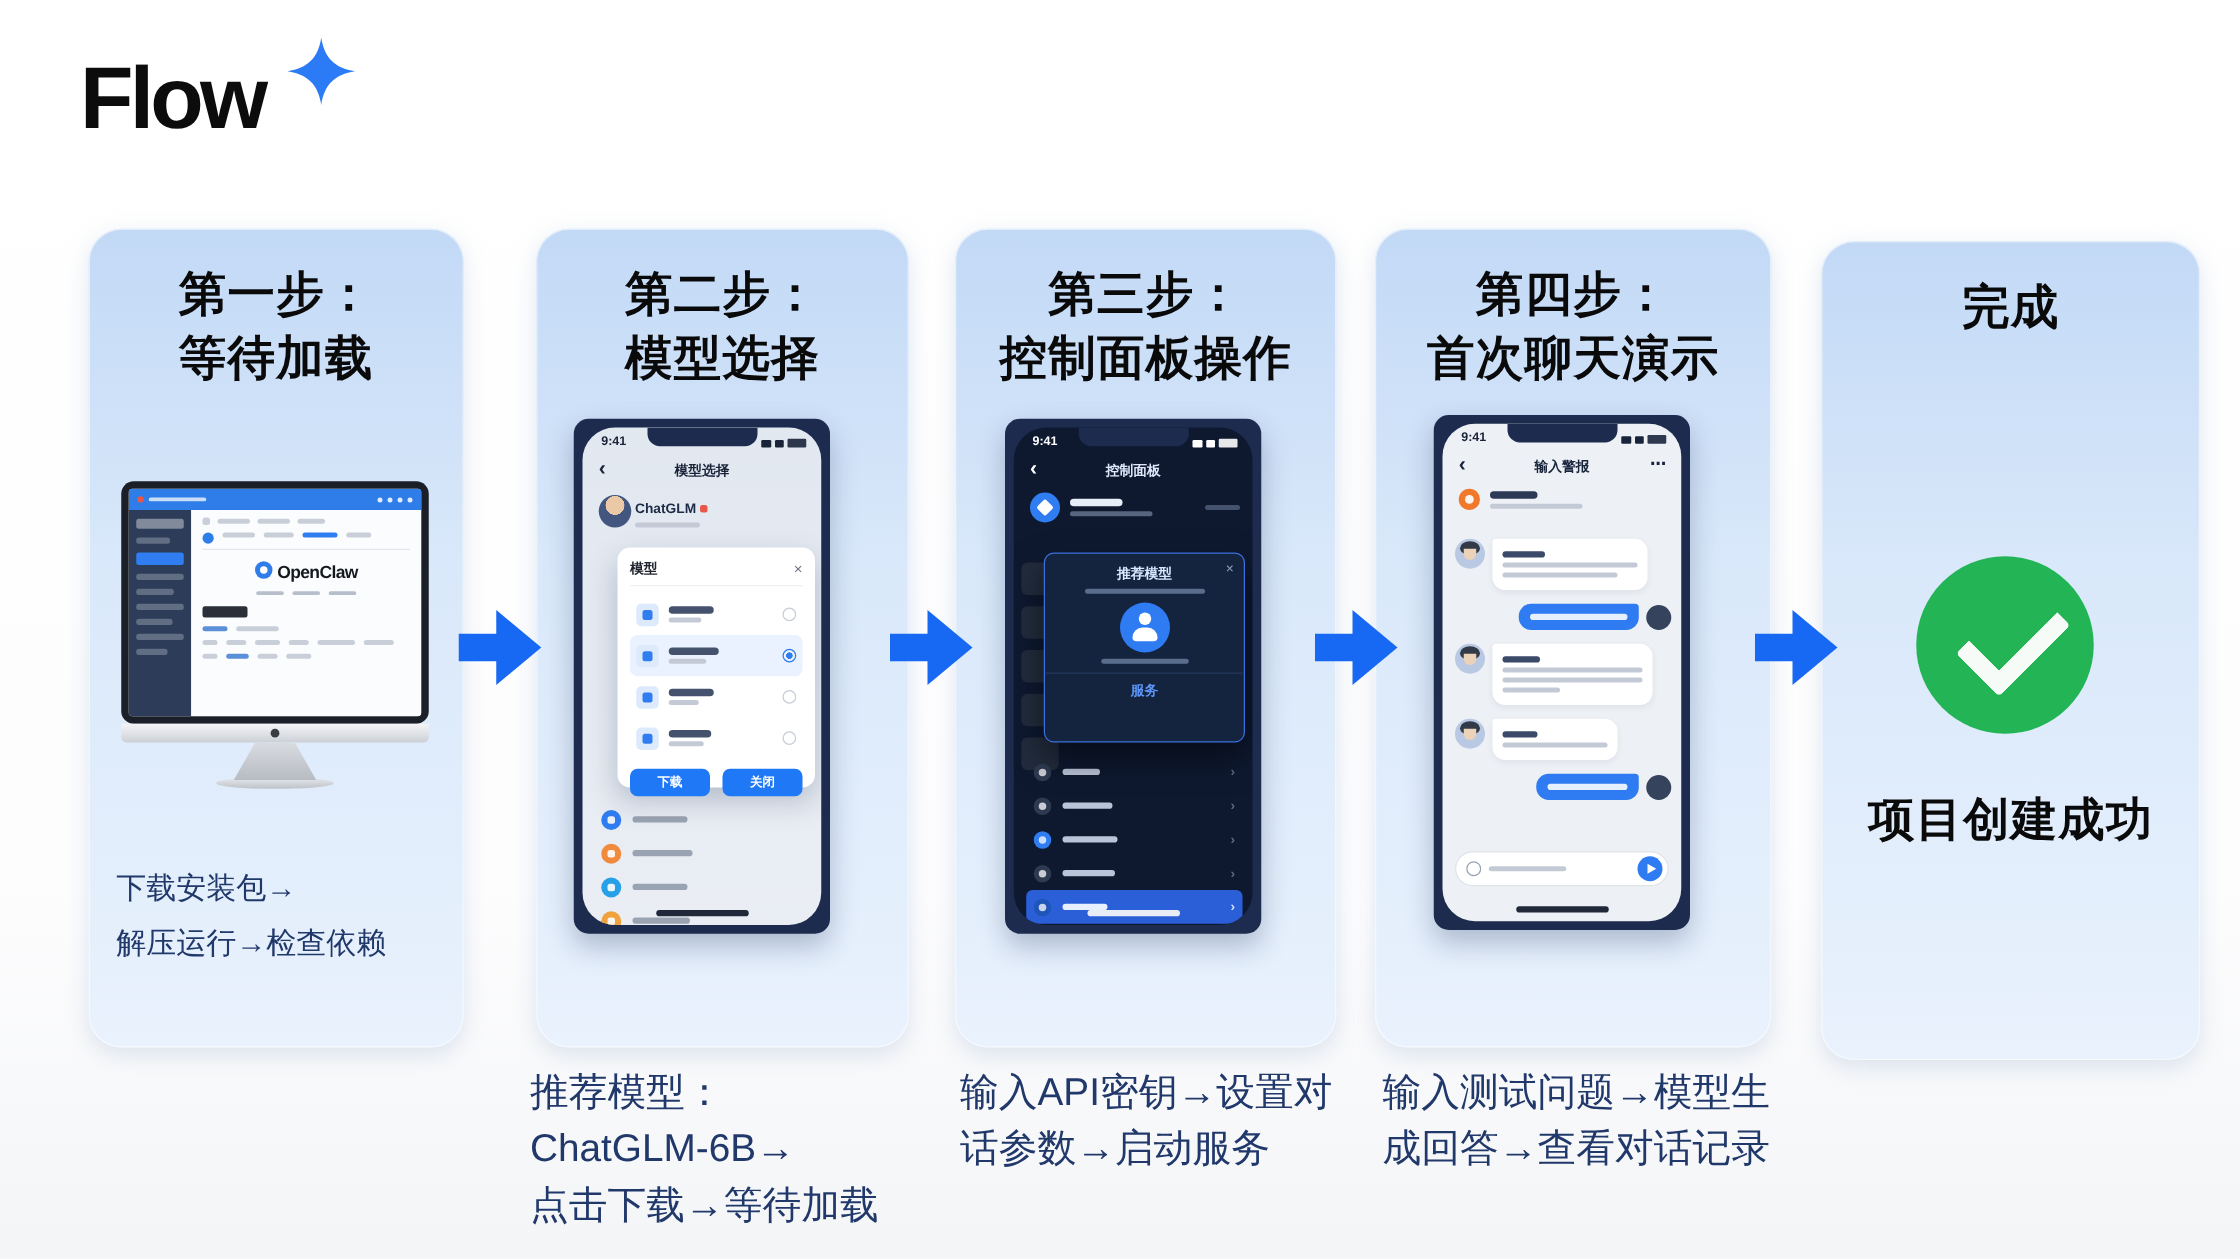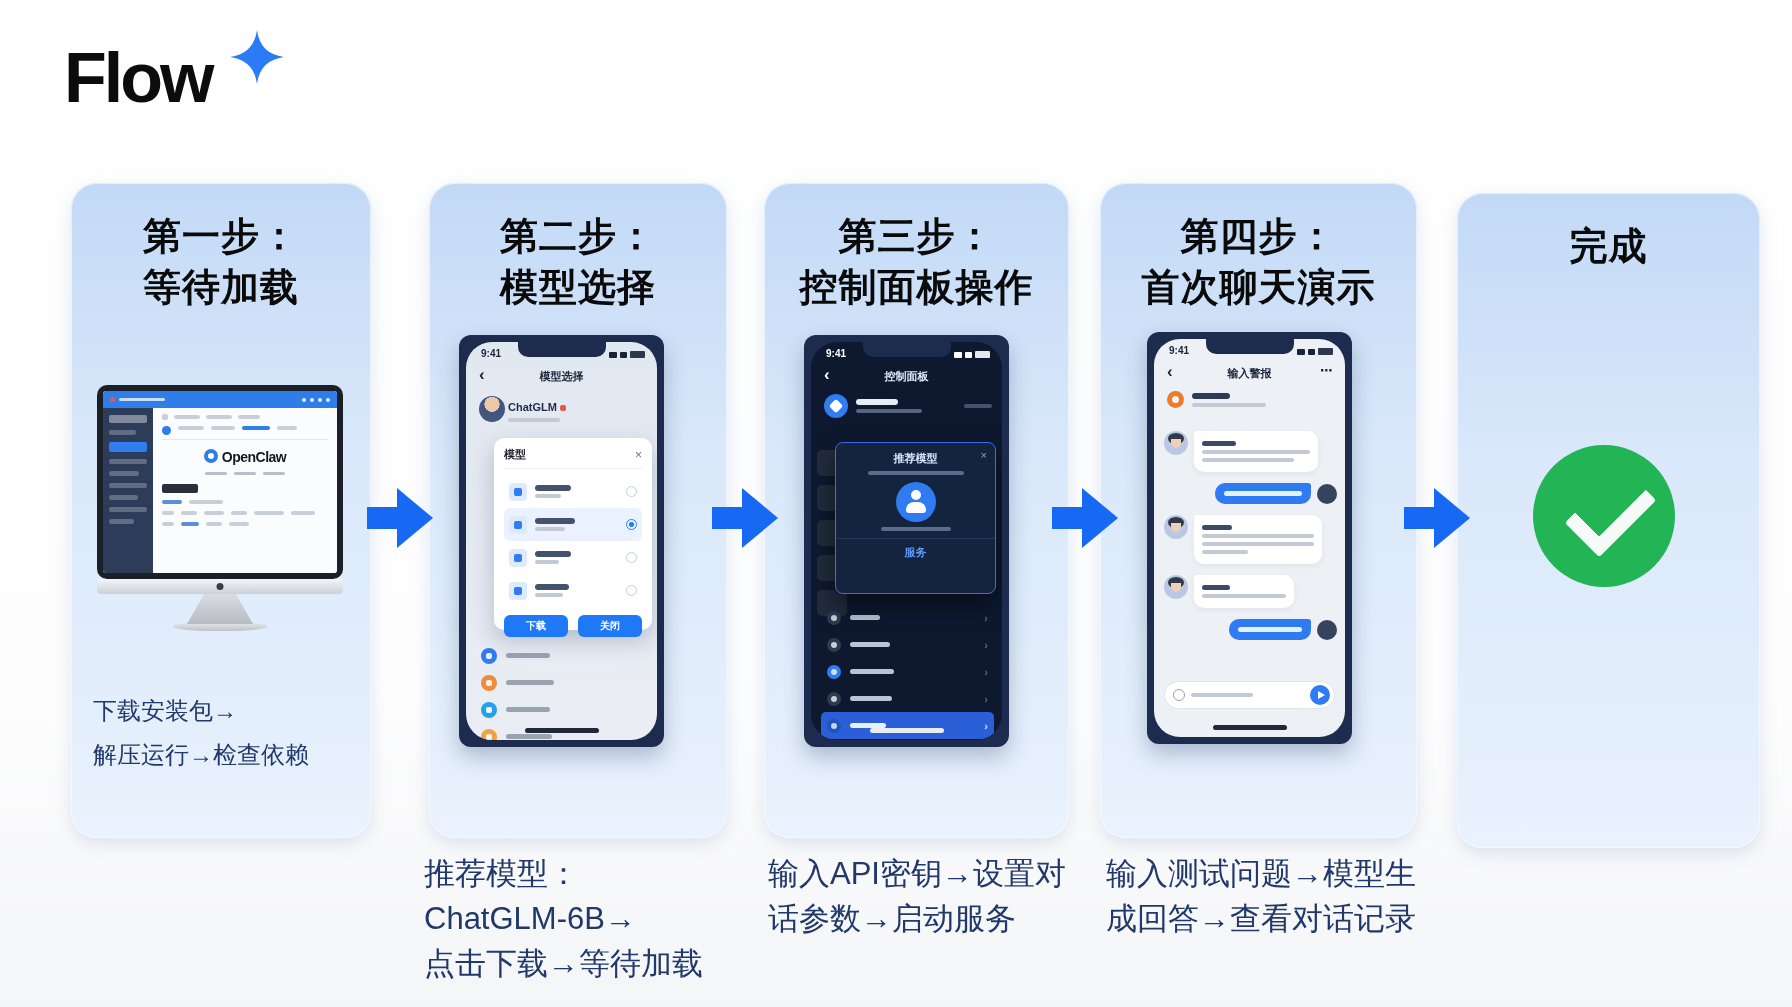--- a/index.html
+++ b/index.html
@@ -542,20 +542,21 @@
   <p class="desc desc-out" style="left:1106px;">
     <span>输入测试问题→模型生</span>
     <span>成回答→查看对话记录</span>
   </p>
 
   <section class="card" style="left:1457px;width:303px;margin-top:10px;">
     <h2 class="card-title">
       <span>完成</span>
     </h2>
     <div class="success-circle"></div>
+    <div class="success-text">项目创建成功</div>
   </section>
 
   <div class="arrow" style="left:367px;">
       <i class="shaft"></i>
       <i class="head"></i>
     </div>
   <div class="arrow" style="left:712px;">
       <i class="shaft"></i>
       <i class="head"></i>
     </div>

